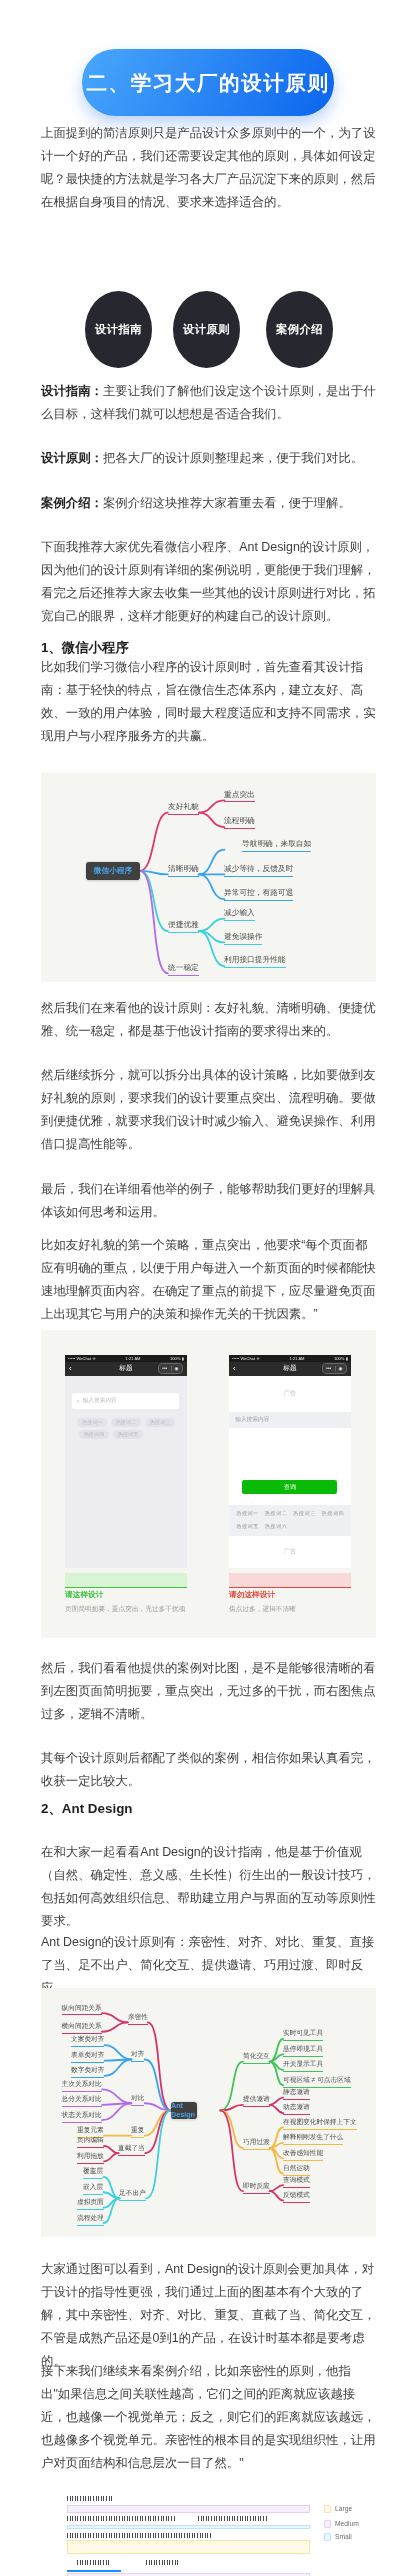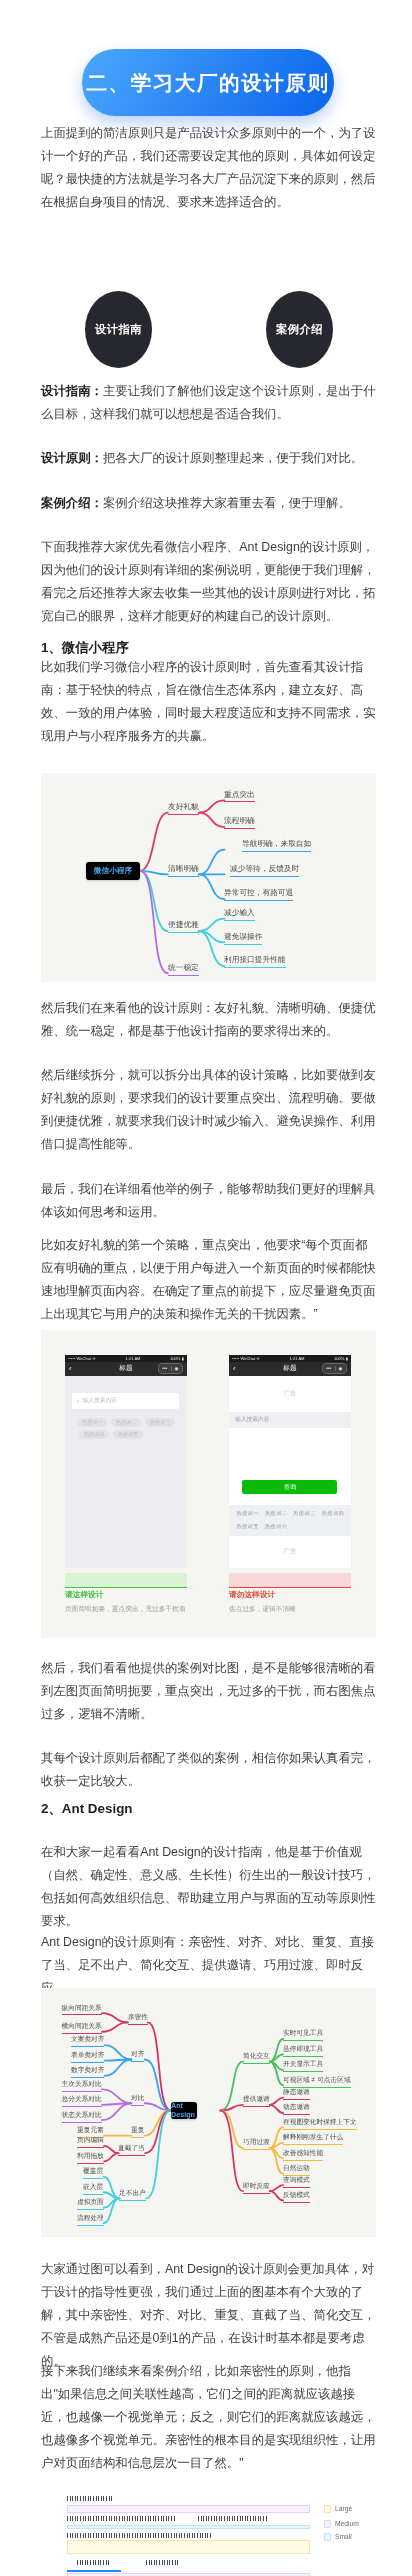--- a/index.html
+++ b/index.html
@@ -7,21 +7,21 @@
         font-family:"Liberation Sans","DejaVu Sans",sans-serif;}
   .banner{position:absolute;left:82px;top:49px;width:252px;height:67px;border-radius:33px;
         background:linear-gradient(120deg,#4aa7fb,#0b65ee);display:flex;align-items:center;justify-content:center;
         color:#fff;font-size:20.6px;font-weight:bold;letter-spacing:1.5px;box-shadow:0 7.2px 15.5px rgba(30,110,240,.30);}
   .p{position:absolute;left:41px;width:335px;font-size:12.4px;line-height:23px;color:#3f3f3f;margin:0;}
   .lead{font-weight:bold;color:#222;}
   .h{position:absolute;left:41px;font-size:13.4px;font-weight:bold;color:#1f1f1f;margin:0;}
   .oval{position:absolute;width:67px;height:77px;border-radius:50%;background:#27272f;color:#fff;
         display:flex;align-items:center;justify-content:center;font-size:11.3px;font-weight:bold;letter-spacing:0.5px;}
   .imgblk{position:absolute;left:41px;width:335px;background:#f5f5f2;}
-  .mm-center{position:absolute;background:#000000;border-radius:3.1px;box-shadow:0 0.5px 2.6px rgba(0,0,0,.18);
+  .mm-center{position:absolute;background:#404040;border-radius:3.1px;box-shadow:0 0.5px 2.6px rgba(0,0,0,.18);
         color:#4aa3e8;display:flex;align-items:center;justify-content:center;font-weight:bold;}
   .mml{position:absolute;white-space:nowrap;color:#4a4a4a;padding-bottom:1.5px;border-bottom:1.5px solid;}
   .mm1 .mml{font-size:7.7px;}
   .mm2 .mml,.mm3 .mml{font-size:6.7px;border-bottom-width:1.5px;}
   svg.wires{position:absolute;left:0;top:0;}
   svg.wires path{fill:none;stroke-width:3.5px;stroke-linecap:round;}
   
   .phone{position:absolute;width:122px;height:213px;background:#ededf1;overflow:hidden;}
   .ph-status{height:7.2px;background:#1b1b1b;color:#e8e8e8;font-size:4.1px;display:flex;
         align-items:center;justify-content:space-between;padding:0 3.1px;}
@@ -64,20 +64,23 @@
 
   <div class="banner">
     <span>二、学习大厂的设计原则</span>
   </div>
 
   <p class="p" style="top:122px">上面提到的简洁原则只是产品设计众多原则中的一个，为了设计一个好的产品，我们还需要设定其他的原则，具体如何设定呢？最快捷的方法就是学习各大厂产品沉淀下来的原则，然后在根据自身项目的情况、要求来选择适合的。</p>
 
   <div class="oval" style="left:85px;top:291px">
       <span>设计指南</span>
     </div>
+  <div class="oval" style="left:173px;top:291px">
+      <span>设计原则</span>
+    </div>
   <div class="oval" style="left:266px;top:291px">
       <span>案例介绍</span>
     </div>
 
   <p class="p" style="top:380px"><span class="lead">设计指南：</span><span>主要让我们了解他们设定这个设计原则，是出于什么目标，这样我们就可以想想是否适合我们。</span></p>
   <p class="p" style="top:447px"><span class="lead">设计原则：</span><span>把各大厂的设计原则整理起来，便于我们对比。</span></p>
   <p class="p" style="top:536px">下面我推荐大家优先看微信小程序、Ant Design的设计原则，因为他们的设计原则有详细的案例说明，更能便于我们理解，看完之后还推荐大家去收集一些其他的设计原则进行对比，拓宽自己的眼界，这样才能更好的构建自己的设计原则。</p>
   <p class="p" style="top:492px"><span class="lead">案例介绍：</span><span>案例介绍这块推荐大家着重去看，便于理解。</span></p>
   <h3 class="h" style="top:639px">1、微信小程序</h3>
   <p class="p" style="top:656px">比如我们学习微信小程序的设计原则时，首先查看其设计指南：基于轻快的特点，旨在微信生态体系内，建立友好、高效、一致的用户体验，同时最大程度适应和支持不同需求，实现用户与小程序服务方的共赢。</p>
@@ -96,21 +99,21 @@
       <path d="M306,307 C334,307 328,329 356,329" stroke="#3ed0dc"></path>
       <path d="M306,307 C334,307 328,375 356,375" stroke="#3ed0dc"></path>
       <path d="M192,190 C226,190 212,389 246,389" stroke="#b36ae8"></path>
     </svg>
     <div class="mm-center" style="left:45px;top:89px;width:54px;height:17.5px;font-size:7.7px">微信小程序</div>
     <span class="mml" style="left:127px;top:29px;border-color:#e0376e">友好礼貌</span>
     <span class="mml" style="left:183px;top:16.5px;border-color:#e0376e">重点突出</span>
     <span class="mml" style="left:183px;top:43px;border-color:#e0376e">流程明确</span>
     <span class="mml" style="left:127px;top:91px;border-color:#37a3f1">清晰明确</span>
     <span class="mml" style="left:201px;top:66px;border-color:#37a3f1">导航明确，来取自如</span>
-    <span class="mml" style="left:189px;top:91px;border-color:#37a3f1">减少等待，反馈及时</span>
+    <span class="mml" style="left:183px;top:91px;border-color:#37a3f1">减少等待，反馈及时</span>
     <span class="mml" style="left:183px;top:115px;border-color:#37a3f1">异常可控，有路可退</span>
     <span class="mml" style="left:127px;top:147px;border-color:#3ed0dc">便捷优雅</span>
     <span class="mml" style="left:183px;top:135px;border-color:#3ed0dc">减少输入</span>
     <span class="mml" style="left:183px;top:159px;border-color:#3ed0dc">避免误操作</span>
     <span class="mml" style="left:183px;top:182px;border-color:#3ed0dc">利用接口提升性能</span>
     <span class="mml" style="left:127px;top:190px;border-color:#b36ae8">统一稳定</span>
   </div>
 
   <p class="p" style="top:997px">然后我们在来看他的设计原则：友好礼貌、清晰明确、便捷优雅、统一稳定，都是基于他设计指南的要求得出来的。</p>
   <p class="p" style="top:1064px">然后继续拆分，就可以拆分出具体的设计策略，比如要做到友好礼貌的原则，要求我们的设计要重点突出、流程明确。要做到便捷优雅，就要求我们设计时减少输入、避免误操作、利用借口提高性能等。</p>

